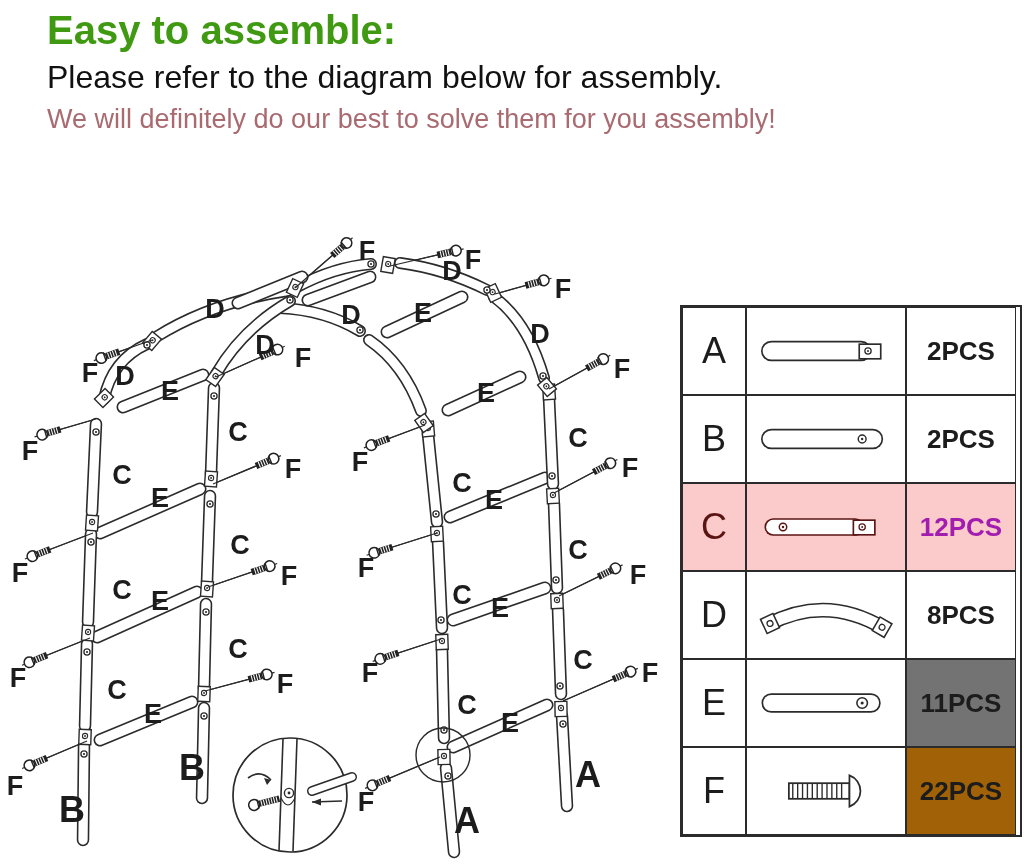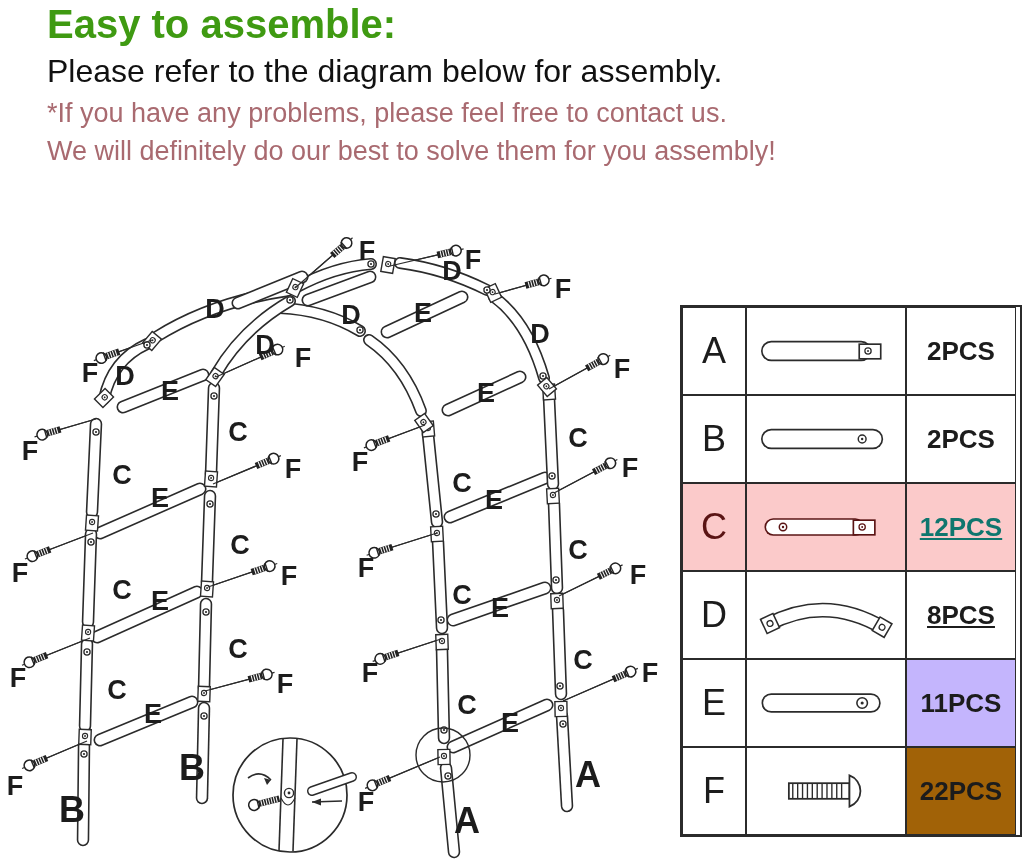--- a/index.html
+++ b/index.html
@@ -1,33 +1,32 @@
 <!DOCTYPE html>
 <html><head>
 <meta charset="utf-8">
 <style>
   html,body{margin:0;padding:0;background:#ffffff;}
   body{width:1024px;height:867px;position:relative;font-family:"Liberation Sans",sans-serif;overflow:hidden;}
-  .header{position:absolute;left:47px;top:2px;width:960px;}
+  .header{position:absolute;left:47px;top:8px;width:960px;}
   .title{font-size:40px;font-weight:bold;margin:0 0 6px 0;letter-spacing:0px;}
   .subtitle{font-size:32px;color:#111111;margin:0 0 8px 0;}
   .note{font-size:27px;margin:0 0 7px 0;}
   #diagram{position:absolute;left:0;top:0;}
   .parts-table{position:absolute;left:680px;top:305px;width:338px;border:2px solid #2b2b2b;display:grid;grid-template-columns:64px 160px 110px;}
   .pt-cell{border:1px solid #2b2b2b;height:86px;display:flex;align-items:center;justify-content:center;background:#ffffff;}
   .pt-letter{font-size:36px;color:#1c1c1c;}
   .pt-qty{font-size:26px;font-weight:bold;color:#1c1c1c;letter-spacing:0px;text-align:center;}
 </style>
 </head>
 <body>
 
 <div class="header">
   <p class="title" style="color: rgb(63, 154, 18);">Easy to assemble:</p>
   <p class="subtitle">Please refer to the diagram below for assembly.</p>
-  <p class="note" style="color: rgb(169, 106, 112);">*If you have any problems, please feel free to contact us.</p>
   <p class="note" style="color: rgb(169, 106, 112);">We will definitely do our best to solve them for you assembly!</p>
 </div>
 
 <svg id="diagram" width="1024" height="867" viewBox="0 0 1024 867">
     <line x1="295" y1="288" x2="342" y2="247" stroke="#2b2b2b" stroke-width="1.2"></line>
     <line x1="390" y1="266" x2="450" y2="252" stroke="#2b2b2b" stroke-width="1.2"></line>
     <line x1="495" y1="294" x2="538" y2="282" stroke="#2b2b2b" stroke-width="1.2"></line>
     <line x1="152" y1="340" x2="107" y2="356" stroke="#2b2b2b" stroke-width="1.2"></line>
     <line x1="216" y1="377" x2="272" y2="352" stroke="#2b2b2b" stroke-width="1.2"></line>
     <line x1="549" y1="389" x2="598" y2="362" stroke="#2b2b2b" stroke-width="1.2"></line>
@@ -599,47 +598,47 @@
       <svg width="160" height="86" viewBox="0 0 160 88">
         <line x1="26" y1="44" x2="110" y2="44" stroke="#5a1414" stroke-width="18" stroke-linecap="round"></line>
         <line x1="26" y1="44" x2="110" y2="44" stroke="#fff" stroke-width="14.6" stroke-linecap="round"></line>
         <circle cx="36" cy="44" r="3.8" fill="#fff" stroke="#5a1414" stroke-width="1.5"></circle>
         <circle cx="36" cy="44" r="1.2" fill="#5a1414"></circle>
         <rect x="108" y="37" width="22" height="15" fill="#fff" stroke="#5a1414" stroke-width="1.7"></rect>
         <circle cx="117" cy="44" r="3.2" fill="#fff" stroke="#5a1414" stroke-width="1.3"></circle>
         <circle cx="117" cy="44" r="1" fill="#5a1414"></circle>
       </svg>
     </div>
-    <div class="pt-cell pt-qty" style="background: rgb(251, 202, 202); color: #0f766e; text-decoration: underline;">12PCS</div>
+    <div class="pt-cell pt-qty" style="background: rgb(251, 202, 202); color: #a21caf;">12PCS</div>
     <div class="pt-cell pt-letter" style="background: rgb(255, 255, 255);">D</div>
     <div class="pt-cell" style="background: rgb(255, 255, 255);">
       <svg width="160" height="86" viewBox="0 0 160 88">
         <path d="M20,54 Q80,22 140,58" fill="none" stroke="#2b2b2b" stroke-width="15" stroke-linecap="butt"></path>
         <path d="M20,54 Q80,22 140,58" fill="none" stroke="#fff" stroke-width="11.8"></path>
         <g transform="translate(20,54) rotate(-25)">
           <rect x="-4" y="-8" width="14" height="16" fill="#fff" stroke="#2b2b2b" stroke-width="1.6"></rect>
           <circle cx="3" cy="0" r="3" fill="#fff" stroke="#2b2b2b" stroke-width="1.3"></circle>
         </g>
         <g transform="translate(140,58) rotate(30)">
           <rect x="-10" y="-8" width="14" height="16" fill="#fff" stroke="#2b2b2b" stroke-width="1.6"></rect>
           <circle cx="-3" cy="0" r="3" fill="#fff" stroke="#2b2b2b" stroke-width="1.3"></circle>
         </g>
       </svg>
     </div>
-    <div class="pt-cell pt-qty" style="background: rgb(255, 255, 255); text-decoration: underline;">8PCS</div>
+    <div class="pt-cell pt-qty" style="background: rgb(255, 255, 255);">8PCS</div>
     <div class="pt-cell pt-letter" style="background: rgb(255, 255, 255);">E</div>
     <div class="pt-cell" style="background: rgb(255, 255, 255);">
       <svg width="160" height="86" viewBox="0 0 160 88">
         <line x1="24" y1="44" x2="126" y2="44" stroke="#2b2b2b" stroke-width="20" stroke-linecap="round"></line>
         <line x1="24" y1="44" x2="126" y2="44" stroke="#fff" stroke-width="16.6" stroke-linecap="round"></line>
         <circle cx="117" cy="44" r="5.4" fill="#fff" stroke="#2b2b2b" stroke-width="1.6"></circle>
         <circle cx="117" cy="44" r="1.6" fill="#2b2b2b"></circle>
       </svg>
     </div>
-    <div class="pt-cell pt-qty" style="background: #c4b5fd;">11PCS</div>
+    <div class="pt-cell pt-qty" style="background: #737373;">11PCS</div>
     <div class="pt-cell pt-letter" style="background: rgb(255, 255, 255);">F</div>
     <div class="pt-cell" style="background: rgb(255, 255, 255);">
       <svg width="160" height="86" viewBox="0 0 160 88">
         <rect x="42" y="36" width="62" height="16" fill="#fff" stroke="#2b2b2b" stroke-width="1.8"></rect>
         <line x1="46" y1="36" x2="46" y2="52" stroke="#2b2b2b" stroke-width="1.4"></line>
         <line x1="51" y1="36" x2="51" y2="52" stroke="#2b2b2b" stroke-width="1.4"></line>
         <line x1="56" y1="36" x2="56" y2="52" stroke="#2b2b2b" stroke-width="1.4"></line>
         <line x1="61" y1="36" x2="61" y2="52" stroke="#2b2b2b" stroke-width="1.4"></line>
         <line x1="66" y1="36" x2="66" y2="52" stroke="#2b2b2b" stroke-width="1.4"></line>
         <line x1="71" y1="36" x2="71" y2="52" stroke="#2b2b2b" stroke-width="1.4"></line>

